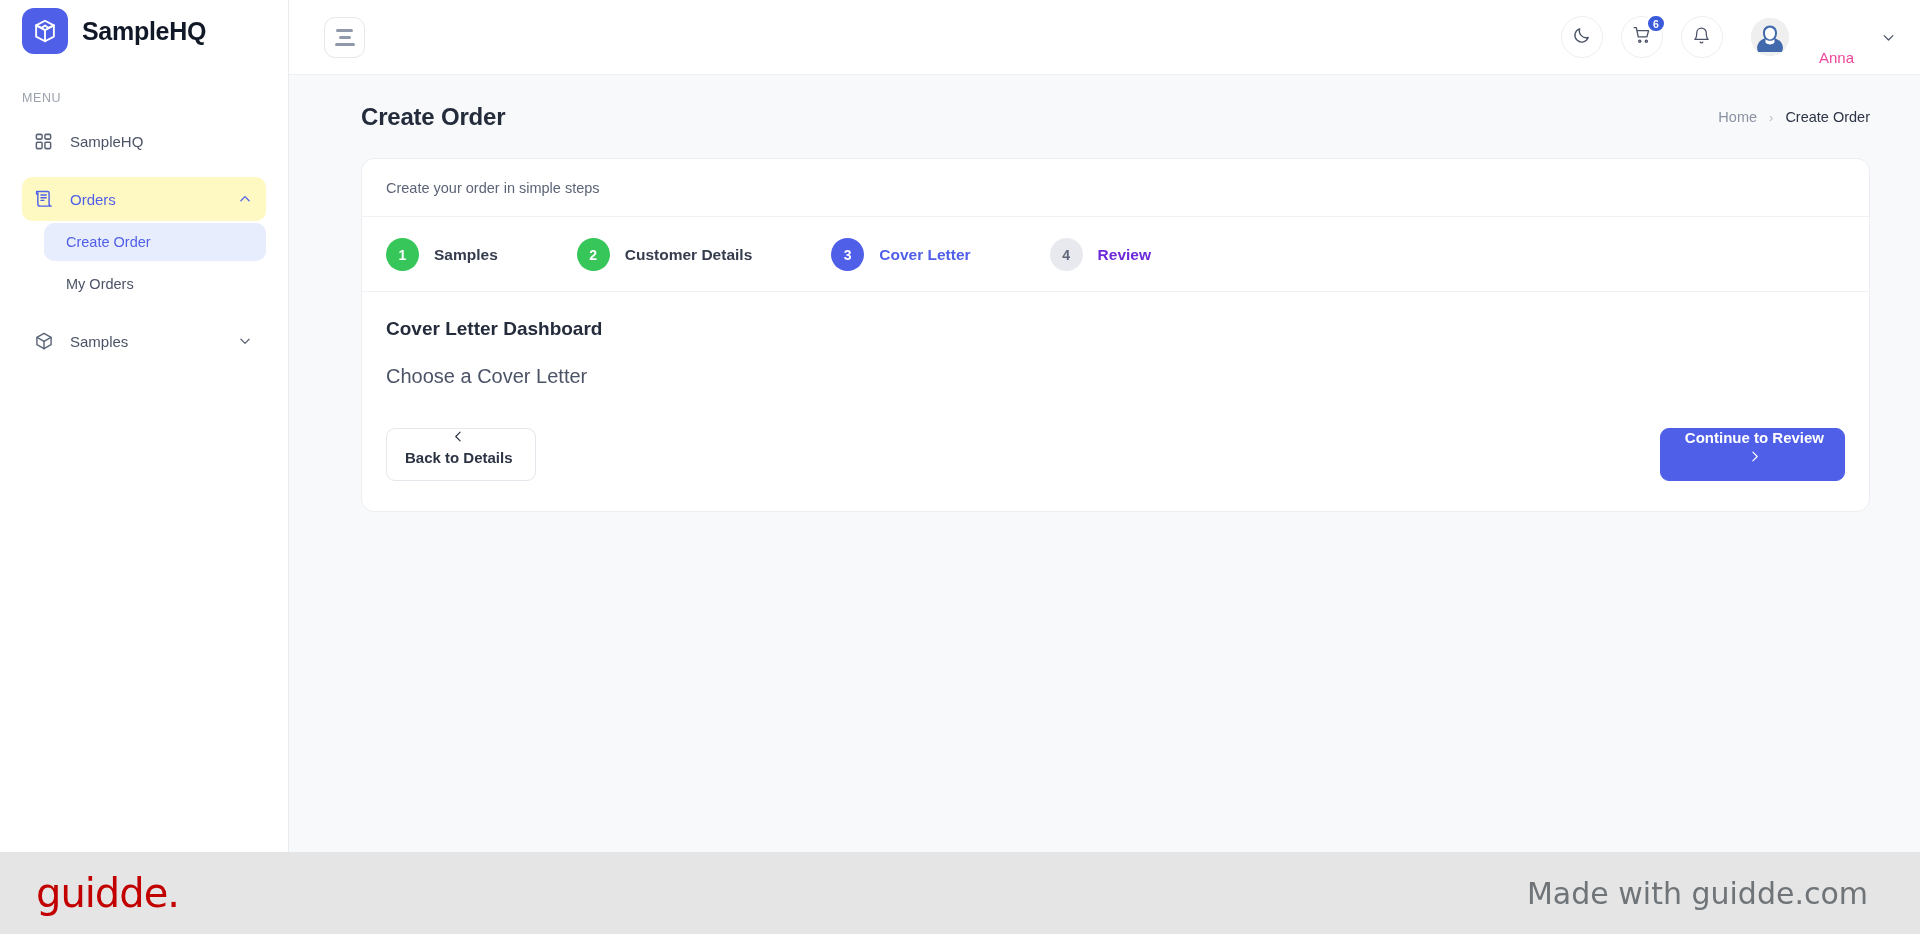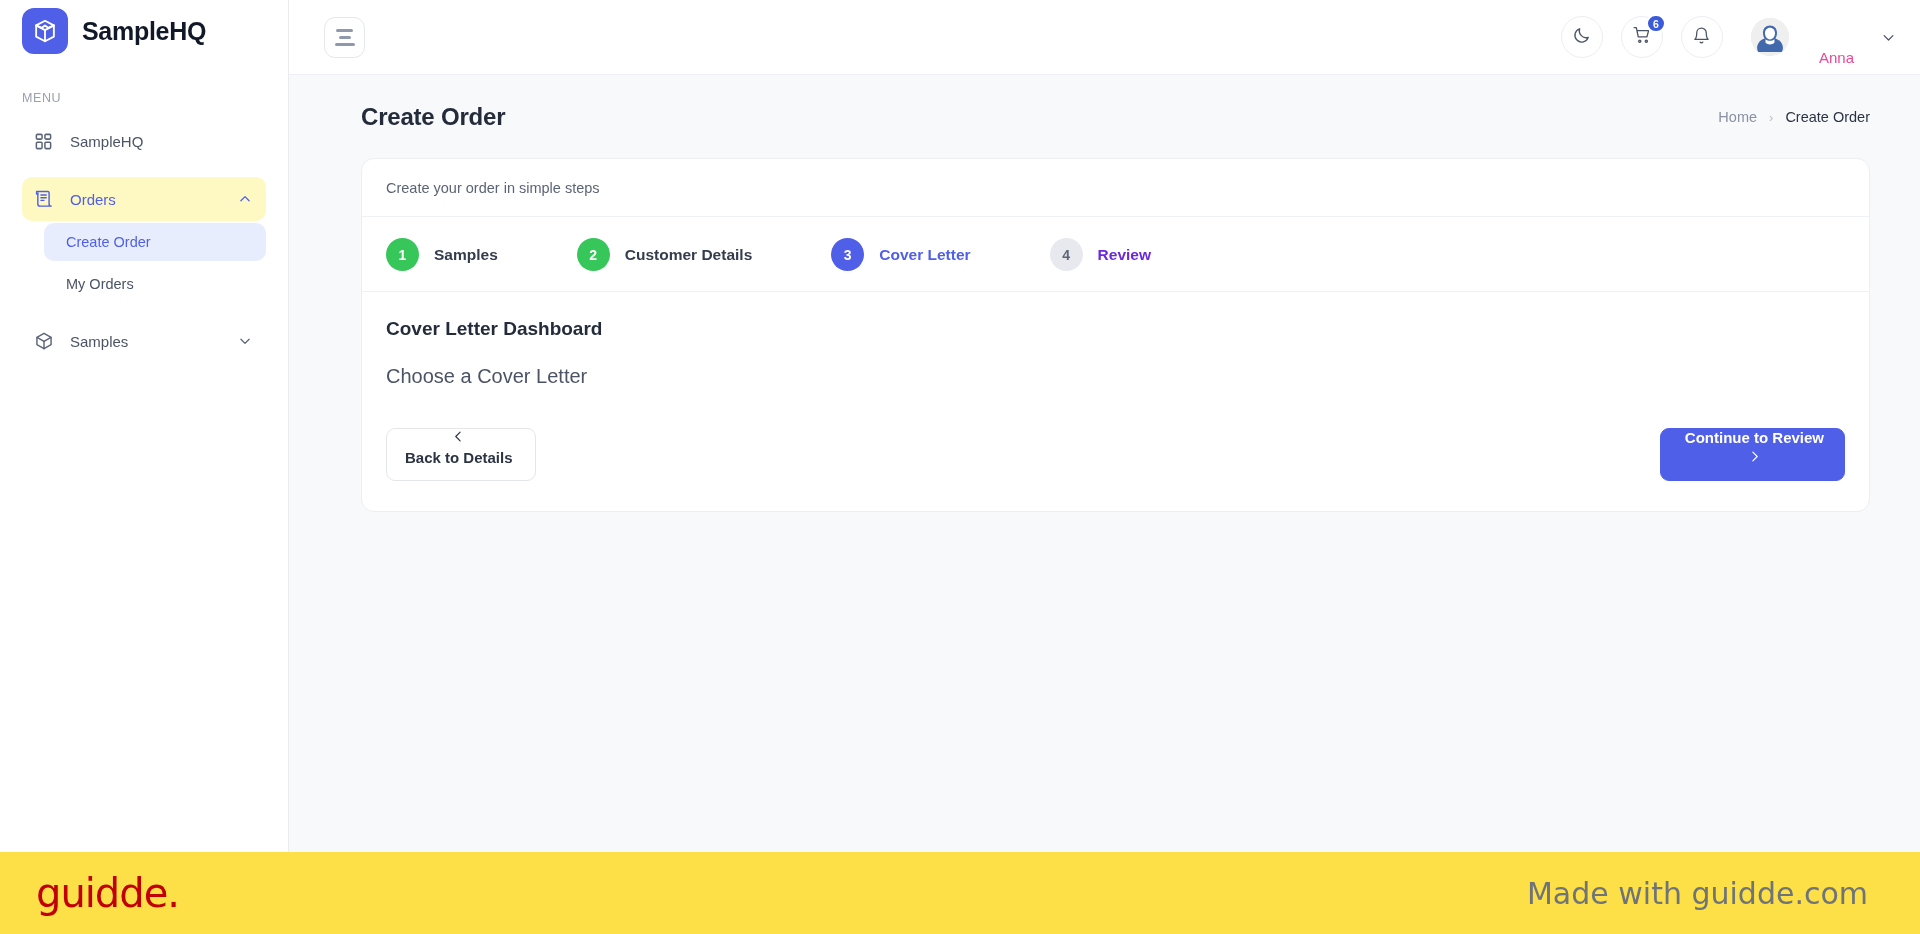--- a/index.html
+++ b/index.html
@@ -189,21 +189,21 @@
   }
   .btn-primary {
     background: #4f5fe8; border: 1px solid #4f5fe8; color: #fff;
     padding: 0 20px 0 24px; font-weight: bold;
   }
 
   
   .footer {
     position: absolute; left: 0; bottom: 0;
     width: 1920px; height: 82px;
-    background: #fde047;
+    background: #e5e5e5;
     display: flex; align-items: center; justify-content: space-between;
     padding: 0 52px 0 36px;
   }
   .guidde-logo {
     font-size: 40px; color: #c20000; font-weight: normal;
     letter-spacing: -1px; font-family: "DejaVu Sans", sans-serif;
   }
   .made-with {
     font-size: 30px; color: #6f7479;
     font-family: "DejaVu Sans", sans-serif;

